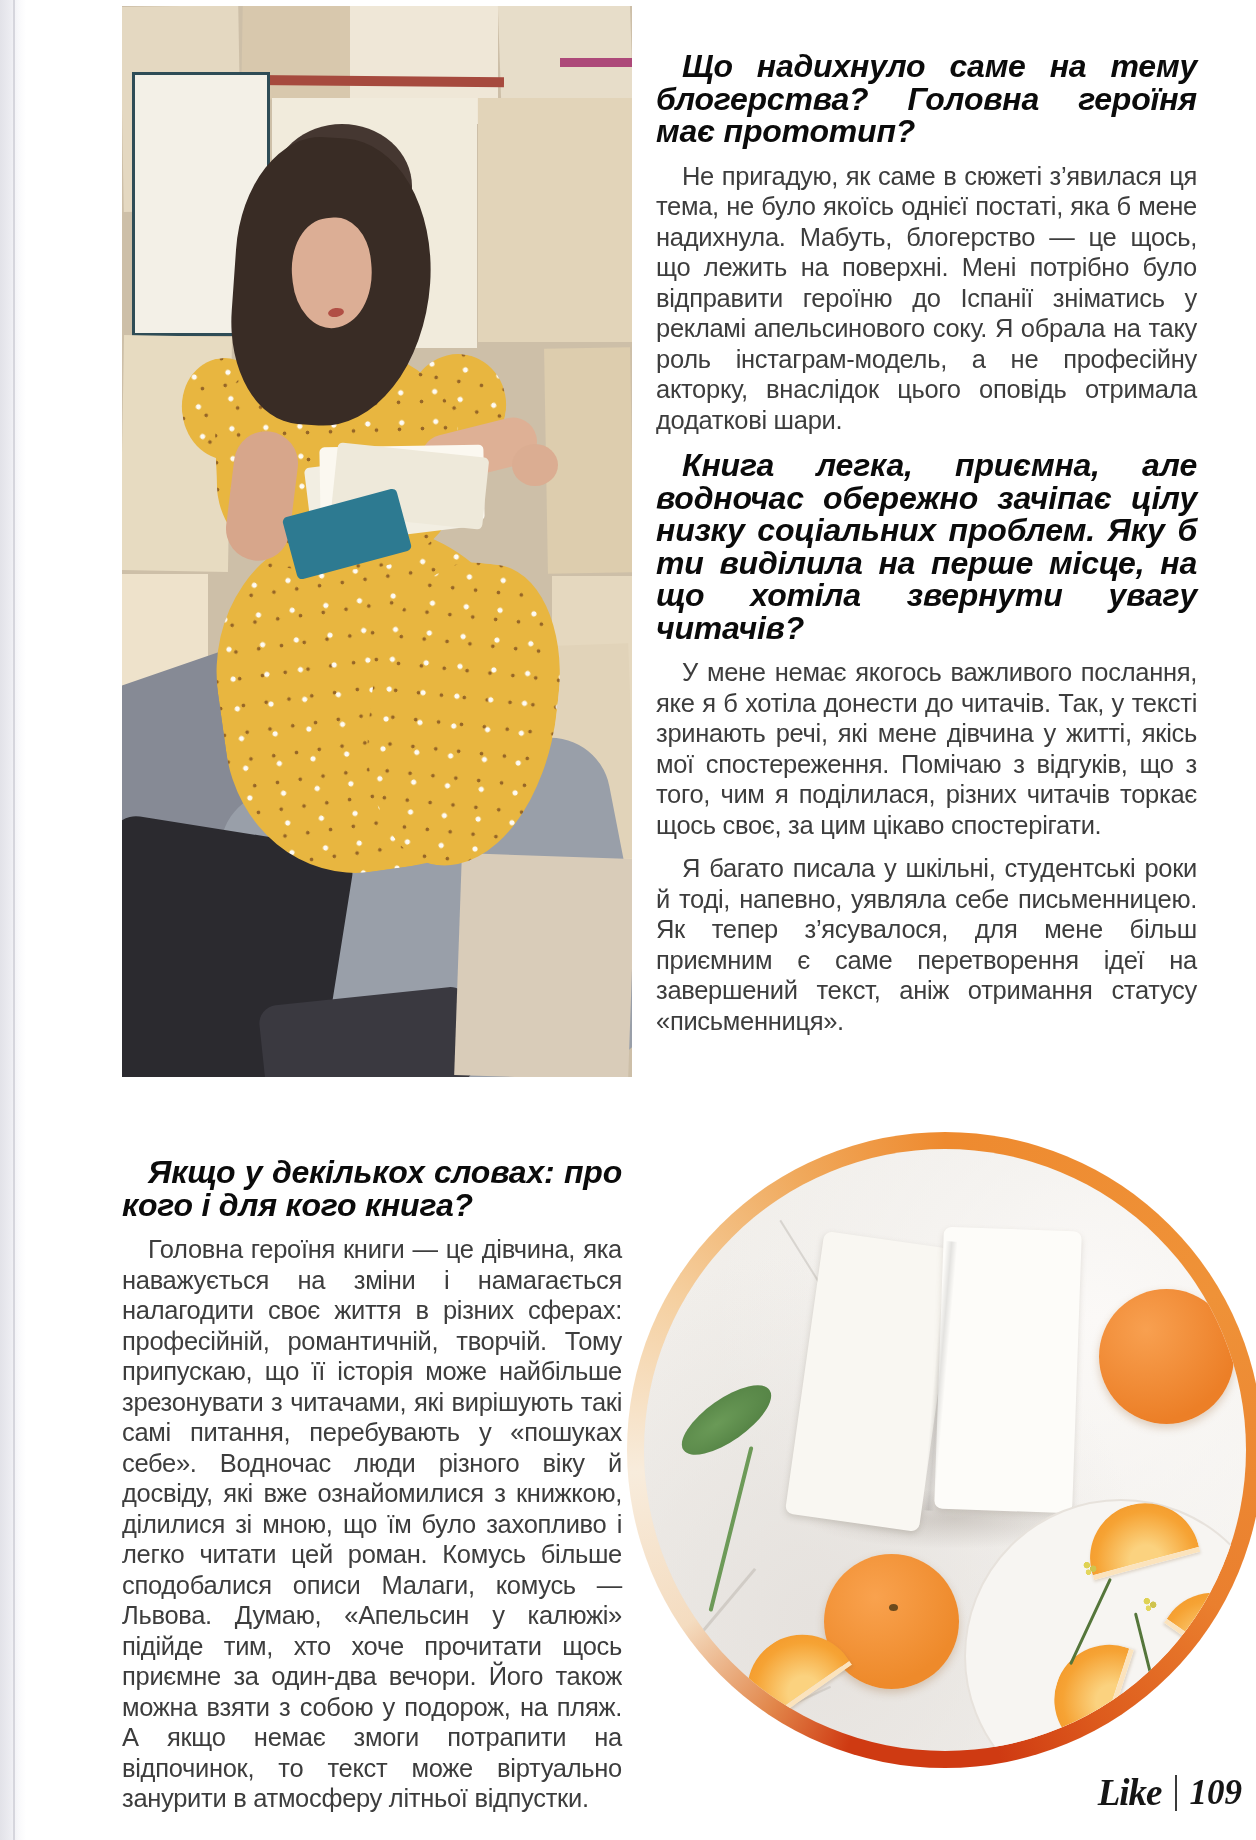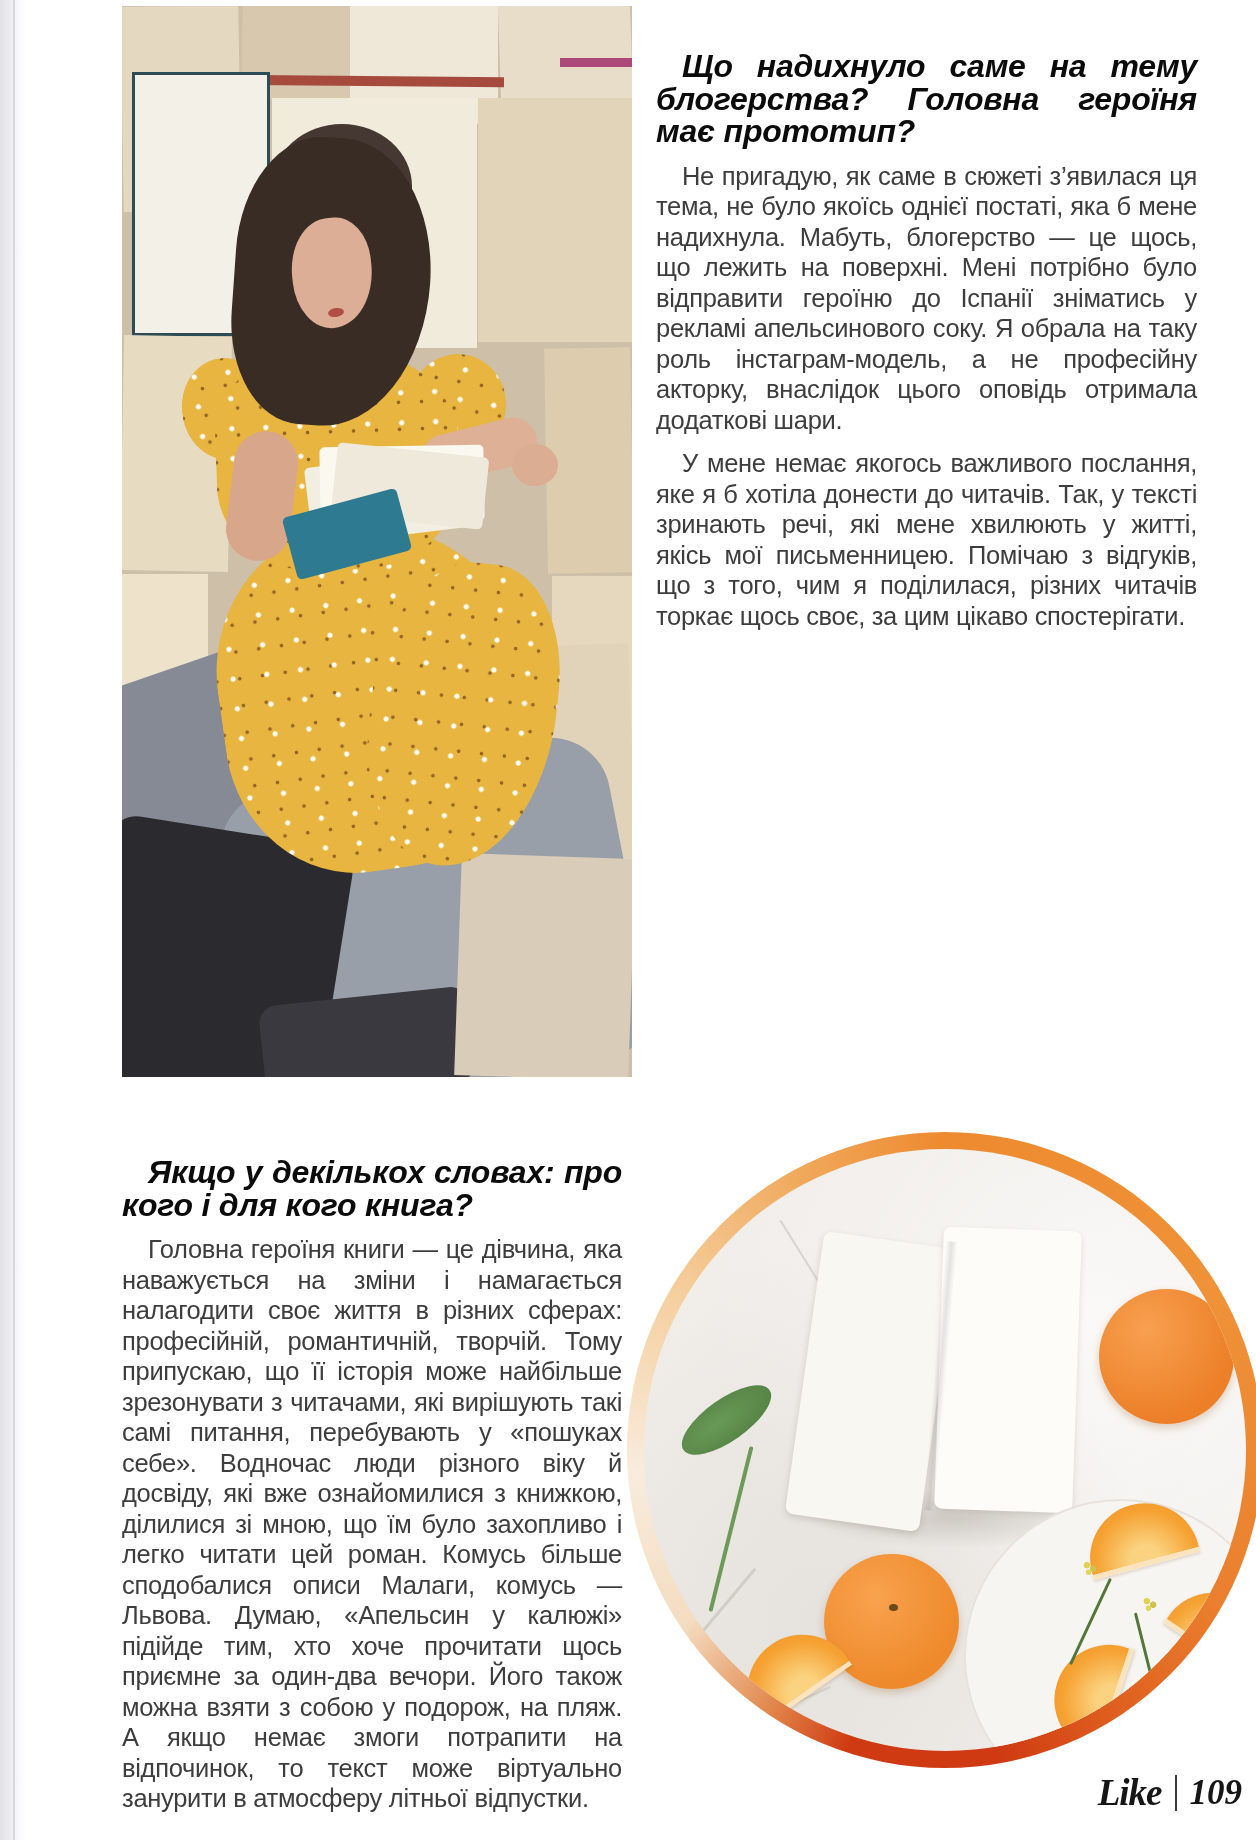--- a/index.html
+++ b/index.html
@@ -113,23 +113,25 @@
       <p class="a">Головна героїня книги — це дівчина, яка наважується на зміни і намагається налагодити своє життя в різних сферах: професійній, романтичній, творчій. Тому припускаю, що її історія може найбільше зрезонувати з читачами, які вирішують такі самі питання, перебувають у «пошуках себе». Водночас люди різного віку й досвіду, які вже ознайомилися з книжкою, ділилися зі мною, що їм було захопливо і легко читати цей роман. Комусь більше сподобалися описи Малаги, комусь — Львова. Думаю, «Апельсин у калюжі» підійде тим, хто хоче прочитати щось приємне за один-два вечори. Його також можна взяти з собою у подорож, на пляж. А якщо немає змоги потрапити на відпочинок, то текст може віртуально занурити в атмосферу літньої відпустки.</p>
     </div>
   </div>
 
   <div class="col-right">
     <div class="qa-block">
       <p class="q">Що надихнуло саме на тему блогерства? Головна героїня має прототип?</p>
       <p class="a">Не пригадую, як саме в сюжеті з’явилася ця тема, не було якоїсь однієї постаті, яка б мене надихнула. Мабуть, блогерство — це щось, що лежить на поверхні. Мені потрібно було відправити героїню до Іспанії зніматись у рекламі апельсинового соку. Я обрала на таку роль інстаграм-модель, а не професійну акторку, внаслідок цього оповідь отримала додаткові шари.</p>
     </div>
     <div class="qa-block">
-      <p class="a">У мене немає якогось важливого послання, яке я б хотіла донести до читачів. Так, у тексті зринають речі, які мене хвилюють у житті, якісь мої письменницею. Помічаю з відгуків, що з того, чим я поділилася, різних читачів торкає щось своє, за цим цікаво спостерігати.</p>
+      <p class="q">Книга легка, приємна, але водночас обережно зачіпає цілу низку соціальних проблем. Яку б ти виділила на перше місце, на що хотіла звернути увагу читачів?</p>
+      <p class="a">У мене немає якогось важливого послання, яке я б хотіла донести до читачів. Так, у тексті зринають речі, які мене дівчина у житті, якісь мої спостереження. Помічаю з відгуків, що з того, чим я поділилася, різних читачів торкає щось своє, за цим цікаво спостерігати.</p>
     </div>
     <div class="qa-block">
+      <p class="a">Я багато писала у шкільні, студентські роки й тоді, напевно, уявляла себе письменницею. Як тепер з’ясувалося, для мене більш приємним є саме перетворення ідеї на завершений текст, аніж отримання статусу «письменниця».</p>
     </div>
   </div>
 
   <div class="ring">
     <div class="cphoto">
 
       <div class="pp" style="left:55px;top:400px;width:3px;height:170px;background:rgba(185,179,172,.5);transform:rotate(40deg);"></div>
       <div class="pp" style="left:175px;top:60px;width:2px;height:150px;background:rgba(185,179,172,.45);transform:rotate(-32deg);"></div>
       <div class="pp" style="left:95px;top:480px;width:2px;height:200px;background:rgba(185,179,172,.4);transform:rotate(65deg);"></div>
 

